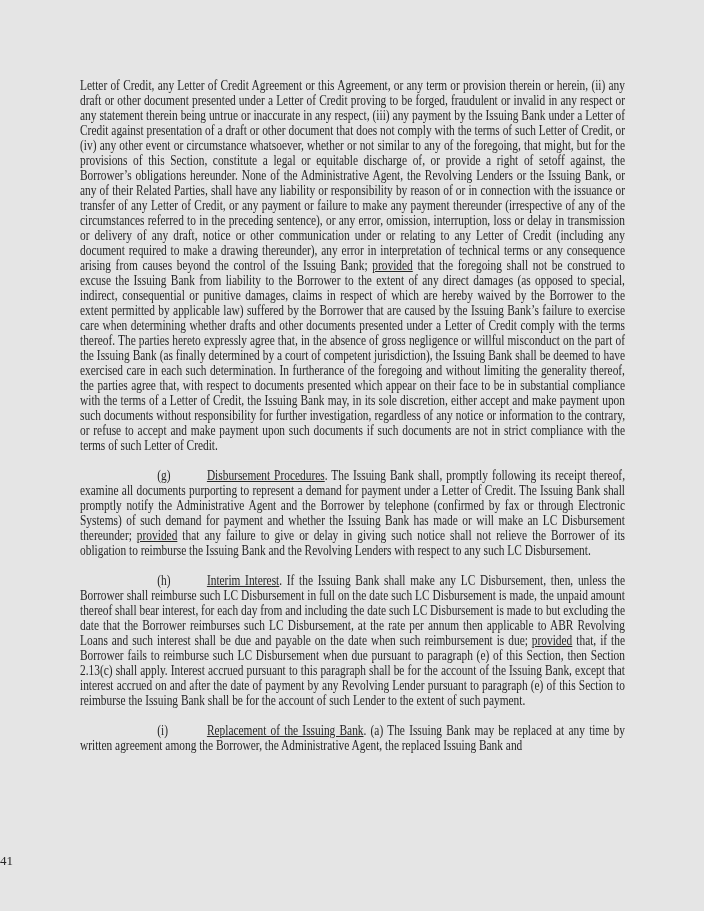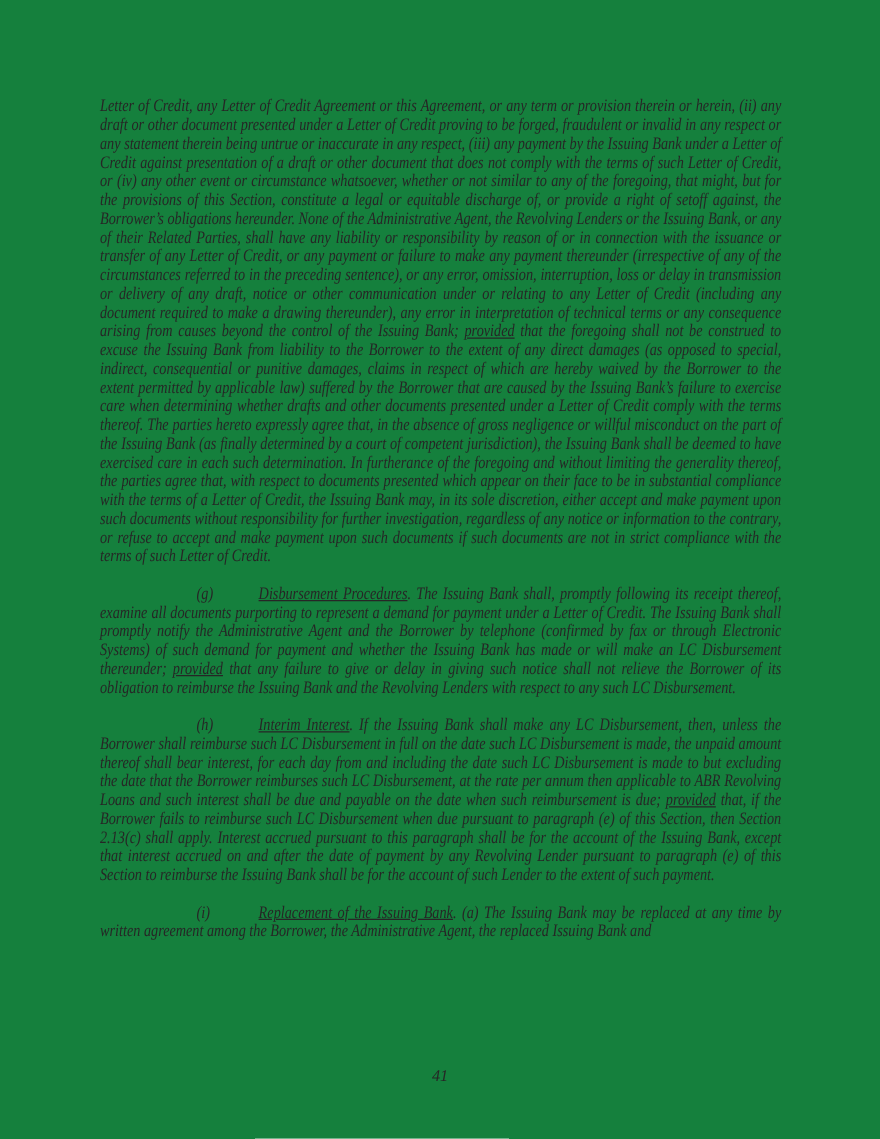--- a/index.html
+++ b/index.html
@@ -41,29 +41,29 @@
     width: 61px;
   }
   .u {
     text-decoration: underline;
   }
   .page-number {
     position: absolute;
     top: 853px;
     left: 0;
     width: 704px;
-    text-align: center;
+    text-align: left;
     font-size: 13px;
     line-height: 15px;
   }
 </style>
 </head>
 <body>
 
-<div class="page" style="color: rgb(38, 38, 38); background: #15803d; font-style: italic;">
+<div class="page" style="color: rgb(38, 38, 38); background: #e5e5e5;">
   <div class="text-block" id="text-block">
       <p class="para"><span>Letter of Credit, any Letter of Credit Agreement or this Agreement, or any term or provision therein or herein, (ii) any draft or other document presented under a Letter of Credit proving to be forged, fraudulent or invalid in any respect or any statement therein being untrue or inaccurate in any respect, (iii) any payment by the Issuing Bank under a Letter of Credit against presentation of a draft or other document that does not comply with the terms of such Letter of Credit, or (iv) any other event or circumstance whatsoever, whether or not similar to any of the foregoing, that might, but for the provisions of this Section, constitute a legal or equitable discharge of, or provide a right of setoff against, the Borrower’s obligations hereunder.  None of the Administrative Agent, the Revolving Lenders or the Issuing Bank, or any of their Related Parties, shall have any liability or responsibility by reason of or in connection with the issuance or transfer of any Letter of Credit, or any payment or failure to make any payment thereunder (irrespective of any of the circumstances referred to in the preceding sentence), or any error, omission, interruption, loss or delay in transmission or delivery of any draft, notice or other communication under or relating to any Letter of Credit (including any document required to make a drawing thereunder), any error in interpretation of technical terms or any consequence arising from causes beyond the control of the Issuing Bank; </span><span class="u">provided</span><span> that the foregoing shall not be construed to excuse the Issuing Bank from liability to the Borrower to the extent of any direct damages (as opposed to special, indirect, consequential or punitive damages, claims in respect of which are hereby waived by the Borrower to the extent permitted by applicable law) suffered by the Borrower that are caused by the Issuing Bank’s failure to exercise care when determining whether drafts and other documents presented under a Letter of Credit comply with the terms thereof.  The parties hereto expressly agree that, in the absence of gross negligence or willful misconduct on the part of the Issuing Bank (as finally determined by a court of competent jurisdiction), the Issuing Bank shall be deemed to have exercised care in each such determination.  In furtherance of the foregoing and without limiting the generality thereof, the parties agree that, with respect to documents presented which appear on their face to be in substantial compliance with the terms of a Letter of Credit, the Issuing Bank may, in its sole discretion, either accept and make payment upon such documents without responsibility for further investigation, regardless of any notice or information to the contrary, or refuse to accept and make payment upon such documents if such documents are not in strict compliance with the terms of such Letter of Credit.</span></p>
       <p class="para"><span class="plabel">(g)</span><span class="u">Disbursement Procedures</span><span>.  The Issuing Bank shall, promptly following its receipt thereof, examine all documents purporting to represent a demand for payment under a Letter of Credit.  The Issuing Bank shall promptly notify the Administrative Agent and the Borrower by telephone (confirmed by fax or through Electronic Systems) of such demand for payment and whether the Issuing Bank has made or will make an LC Disbursement thereunder; </span><span class="u">provided</span><span> that any failure to give or delay in giving such notice shall not relieve the Borrower of its obligation to reimburse the Issuing Bank and the Revolving Lenders with respect to any such LC Disbursement.</span></p>
       <p class="para"><span class="plabel">(h)</span><span class="u">Interim Interest</span><span>.  If the Issuing Bank shall make any LC Disbursement, then, unless the Borrower shall reimburse such LC Disbursement in full on the date such LC Disbursement is made, the unpaid amount thereof shall bear interest, for each day from and including the date such LC Disbursement is made to but excluding the date that the Borrower reimburses such LC Disbursement, at the rate per annum then applicable to ABR Revolving Loans and such interest shall be due and payable on the date when such reimbursement is due; </span><span class="u">provided</span><span> that, if the Borrower fails to reimburse such LC Disbursement when due pursuant to paragraph (e) of this Section, then Section 2.13(c) shall apply.  Interest accrued pursuant to this paragraph shall be for the account of the Issuing Bank, except that interest accrued on and after the date of payment by any Revolving Lender pursuant to paragraph (e) of this Section to reimburse the Issuing Bank shall be for the account of such Lender to the extent of such payment.</span></p>
       <p class="para"><span class="plabel">(i)</span><span class="u">Replacement of the Issuing Bank</span><span>.  (a) The Issuing Bank may be replaced at any time by written agreement among the Borrower, the Administrative Agent, the replaced Issuing Bank and</span></p>
     </div>
   <div class="page-number">41</div>
 </div>
 
 </body></html>

